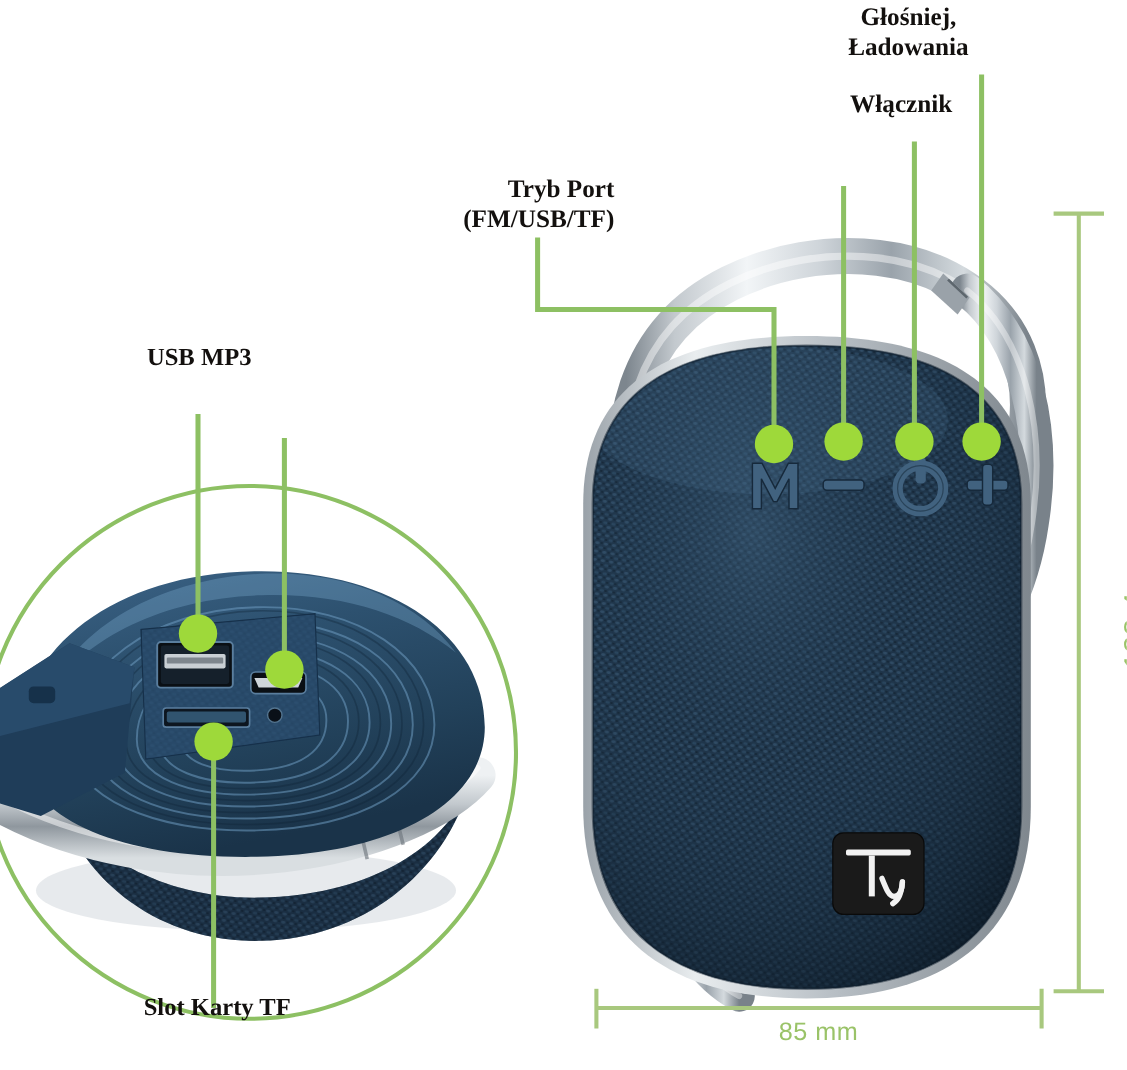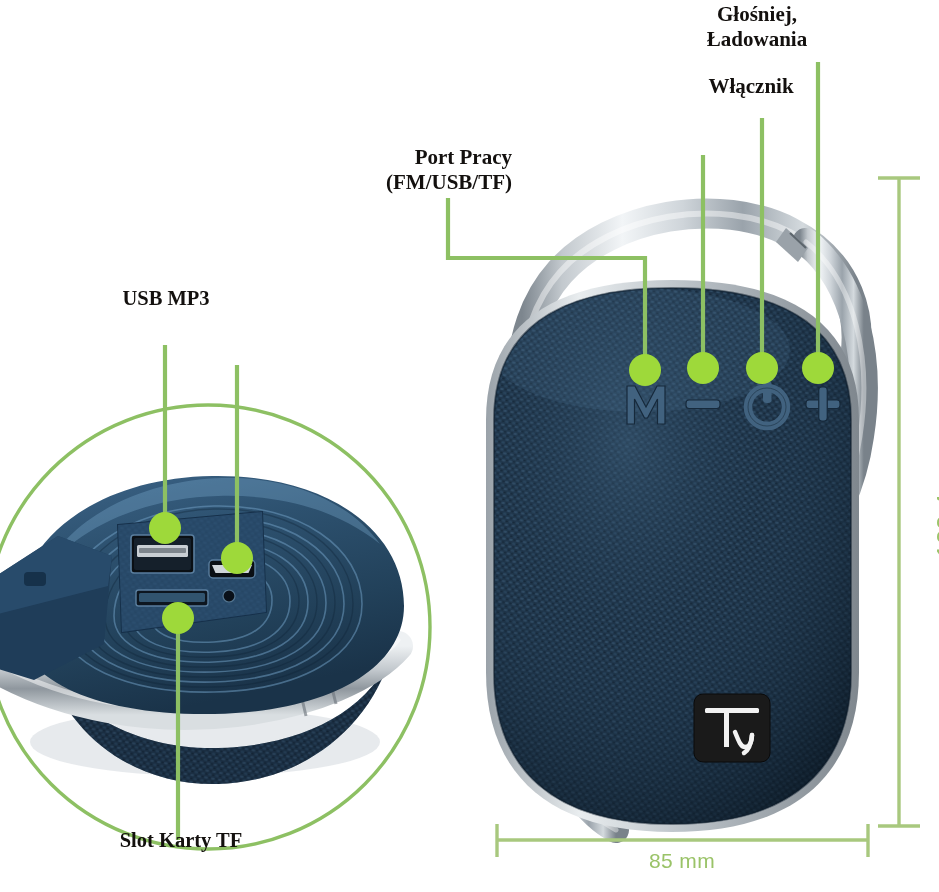--- a/index.html
+++ b/index.html
@@ -319,21 +319,21 @@
     <div>Głośniej,</div>
     <div>Ładowania</div>
   </div>
 
   <div class="lbl sz21" style="left:751px; top:74px; transform:translateX(-50%);">
     <div>Włącznik</div>
   </div>
 
 
   <div class="lbl sz21" style="left:449px; top:145px; transform:translateX(-50%);">
-    <div>Port Pracy</div>
+    <div>Tryb Port</div>
     <div>(FM/USB/TF)</div>
   </div>
 
   <div class="lbl sz20" style="left:166px; top:286px; transform:translateX(-50%);">
     <div>USB MP3</div>
   </div>
 
 
   <div class="lbl sz20" style="left:181px; top:828px; transform:translateX(-50%);">
     <div>Slot Karty TF</div>

